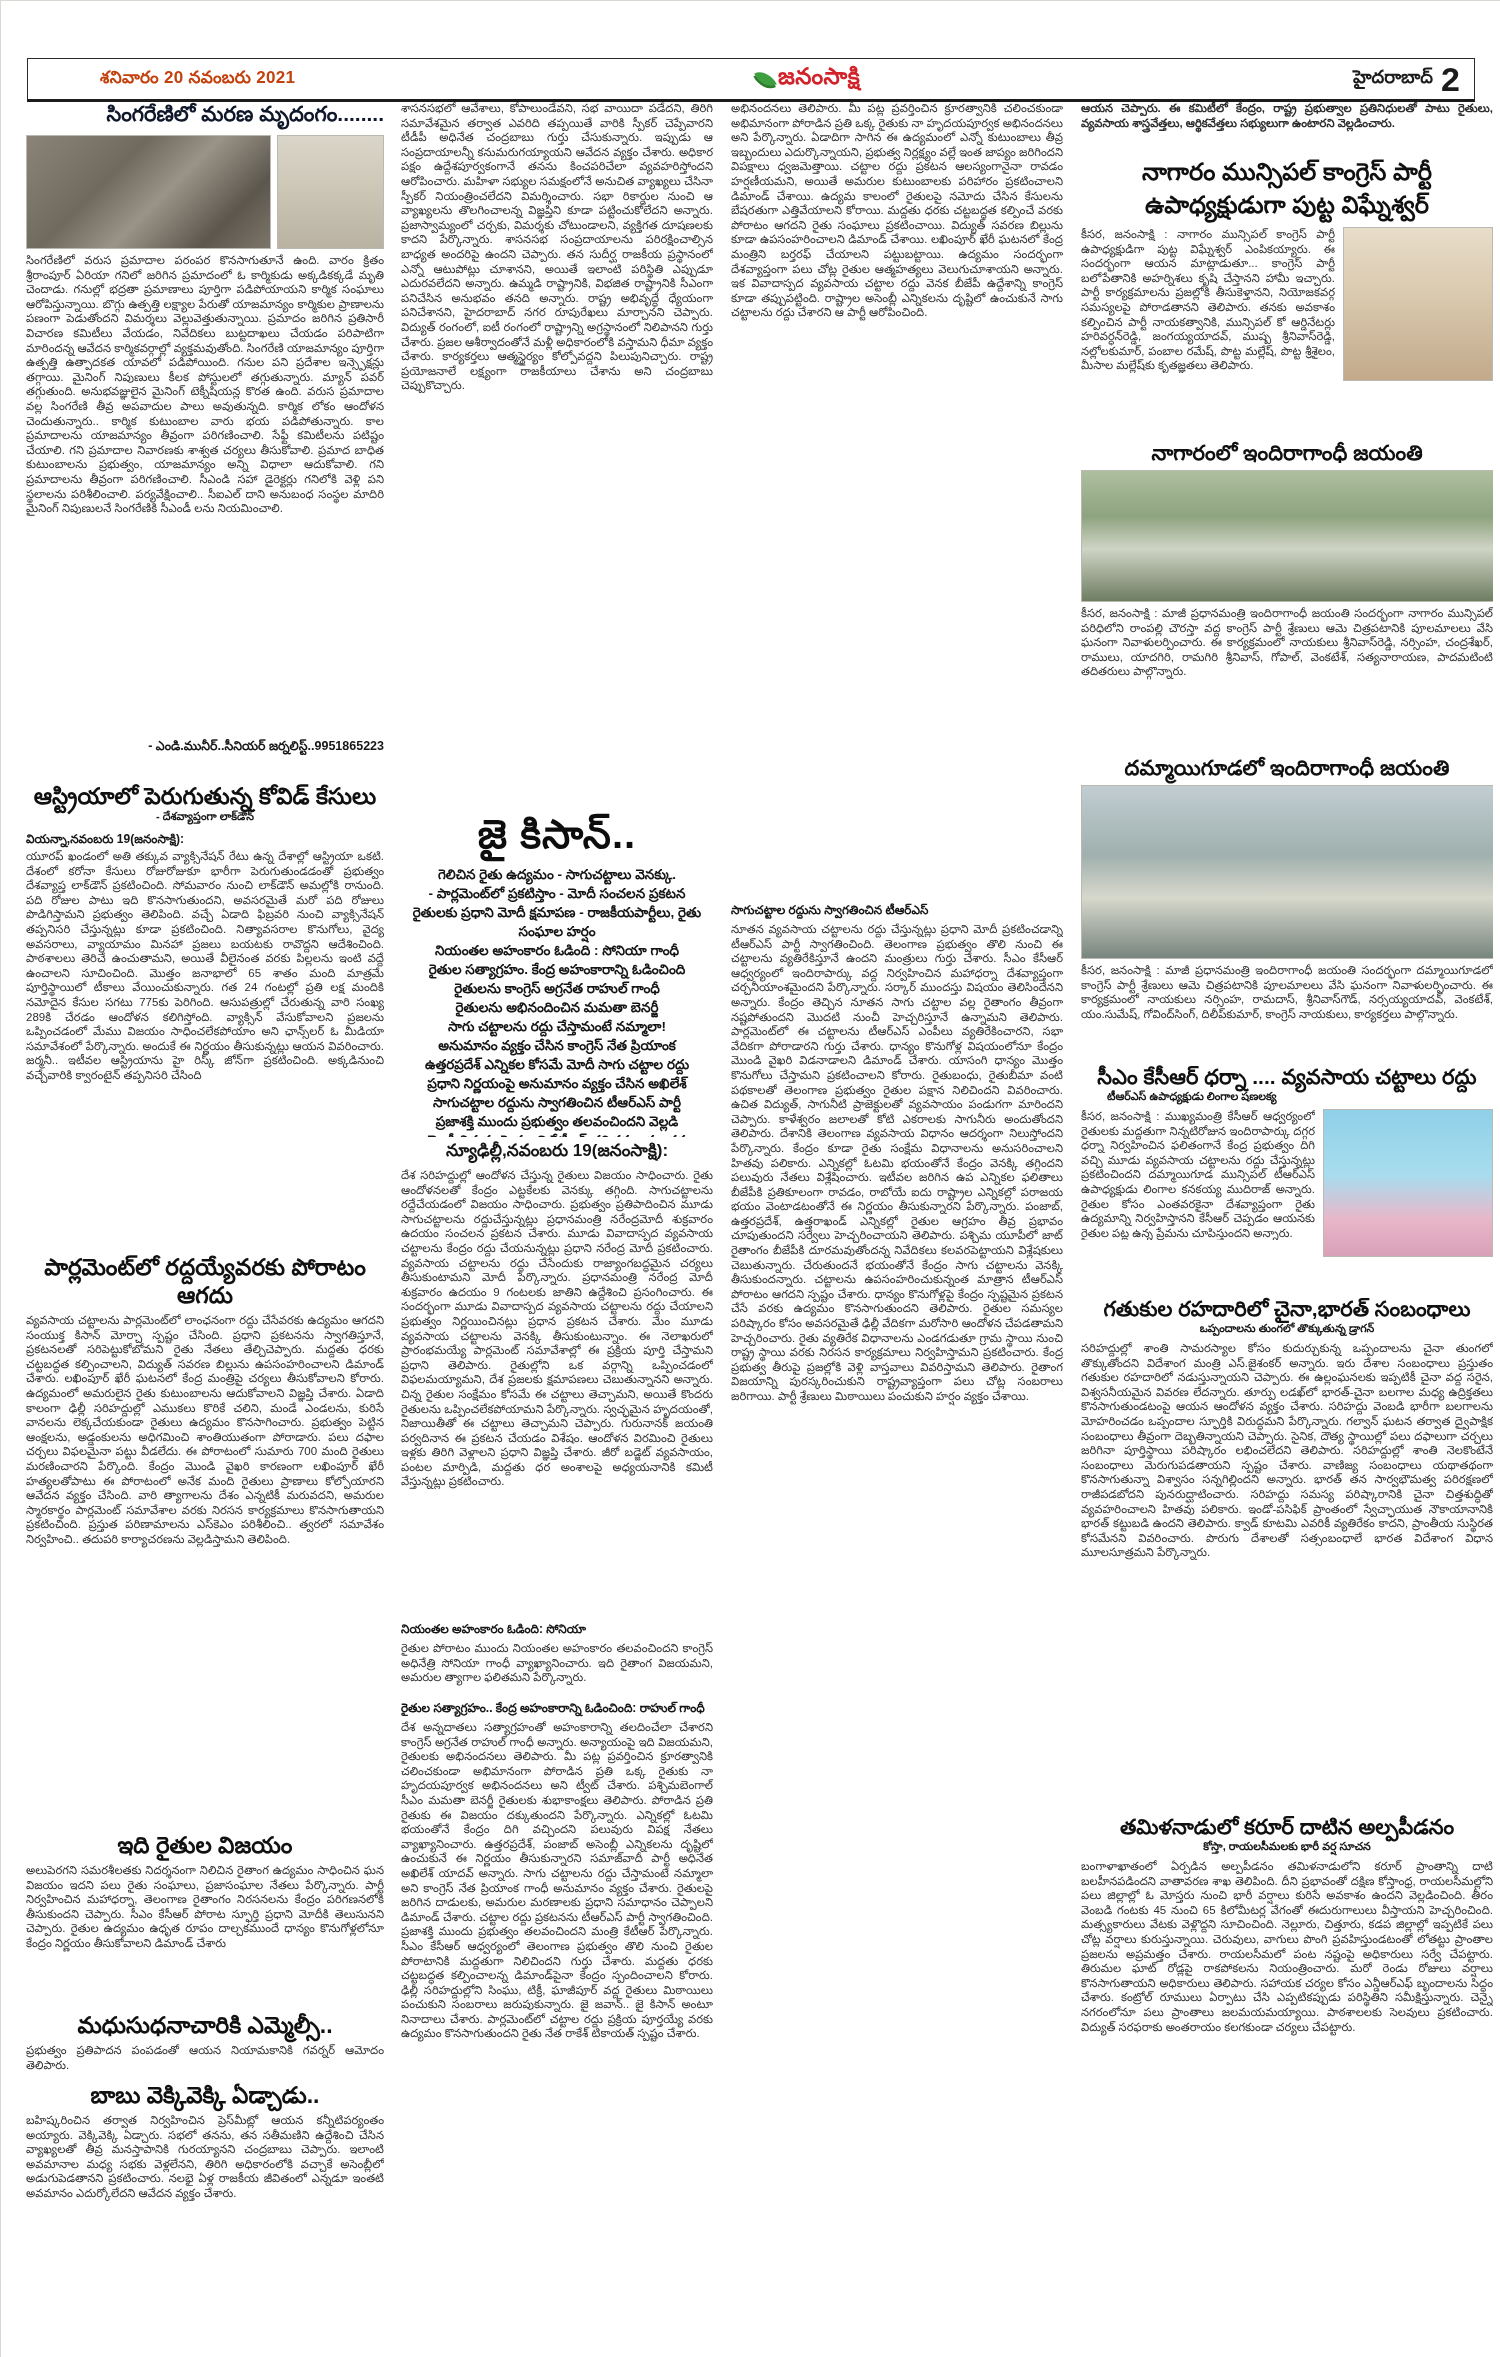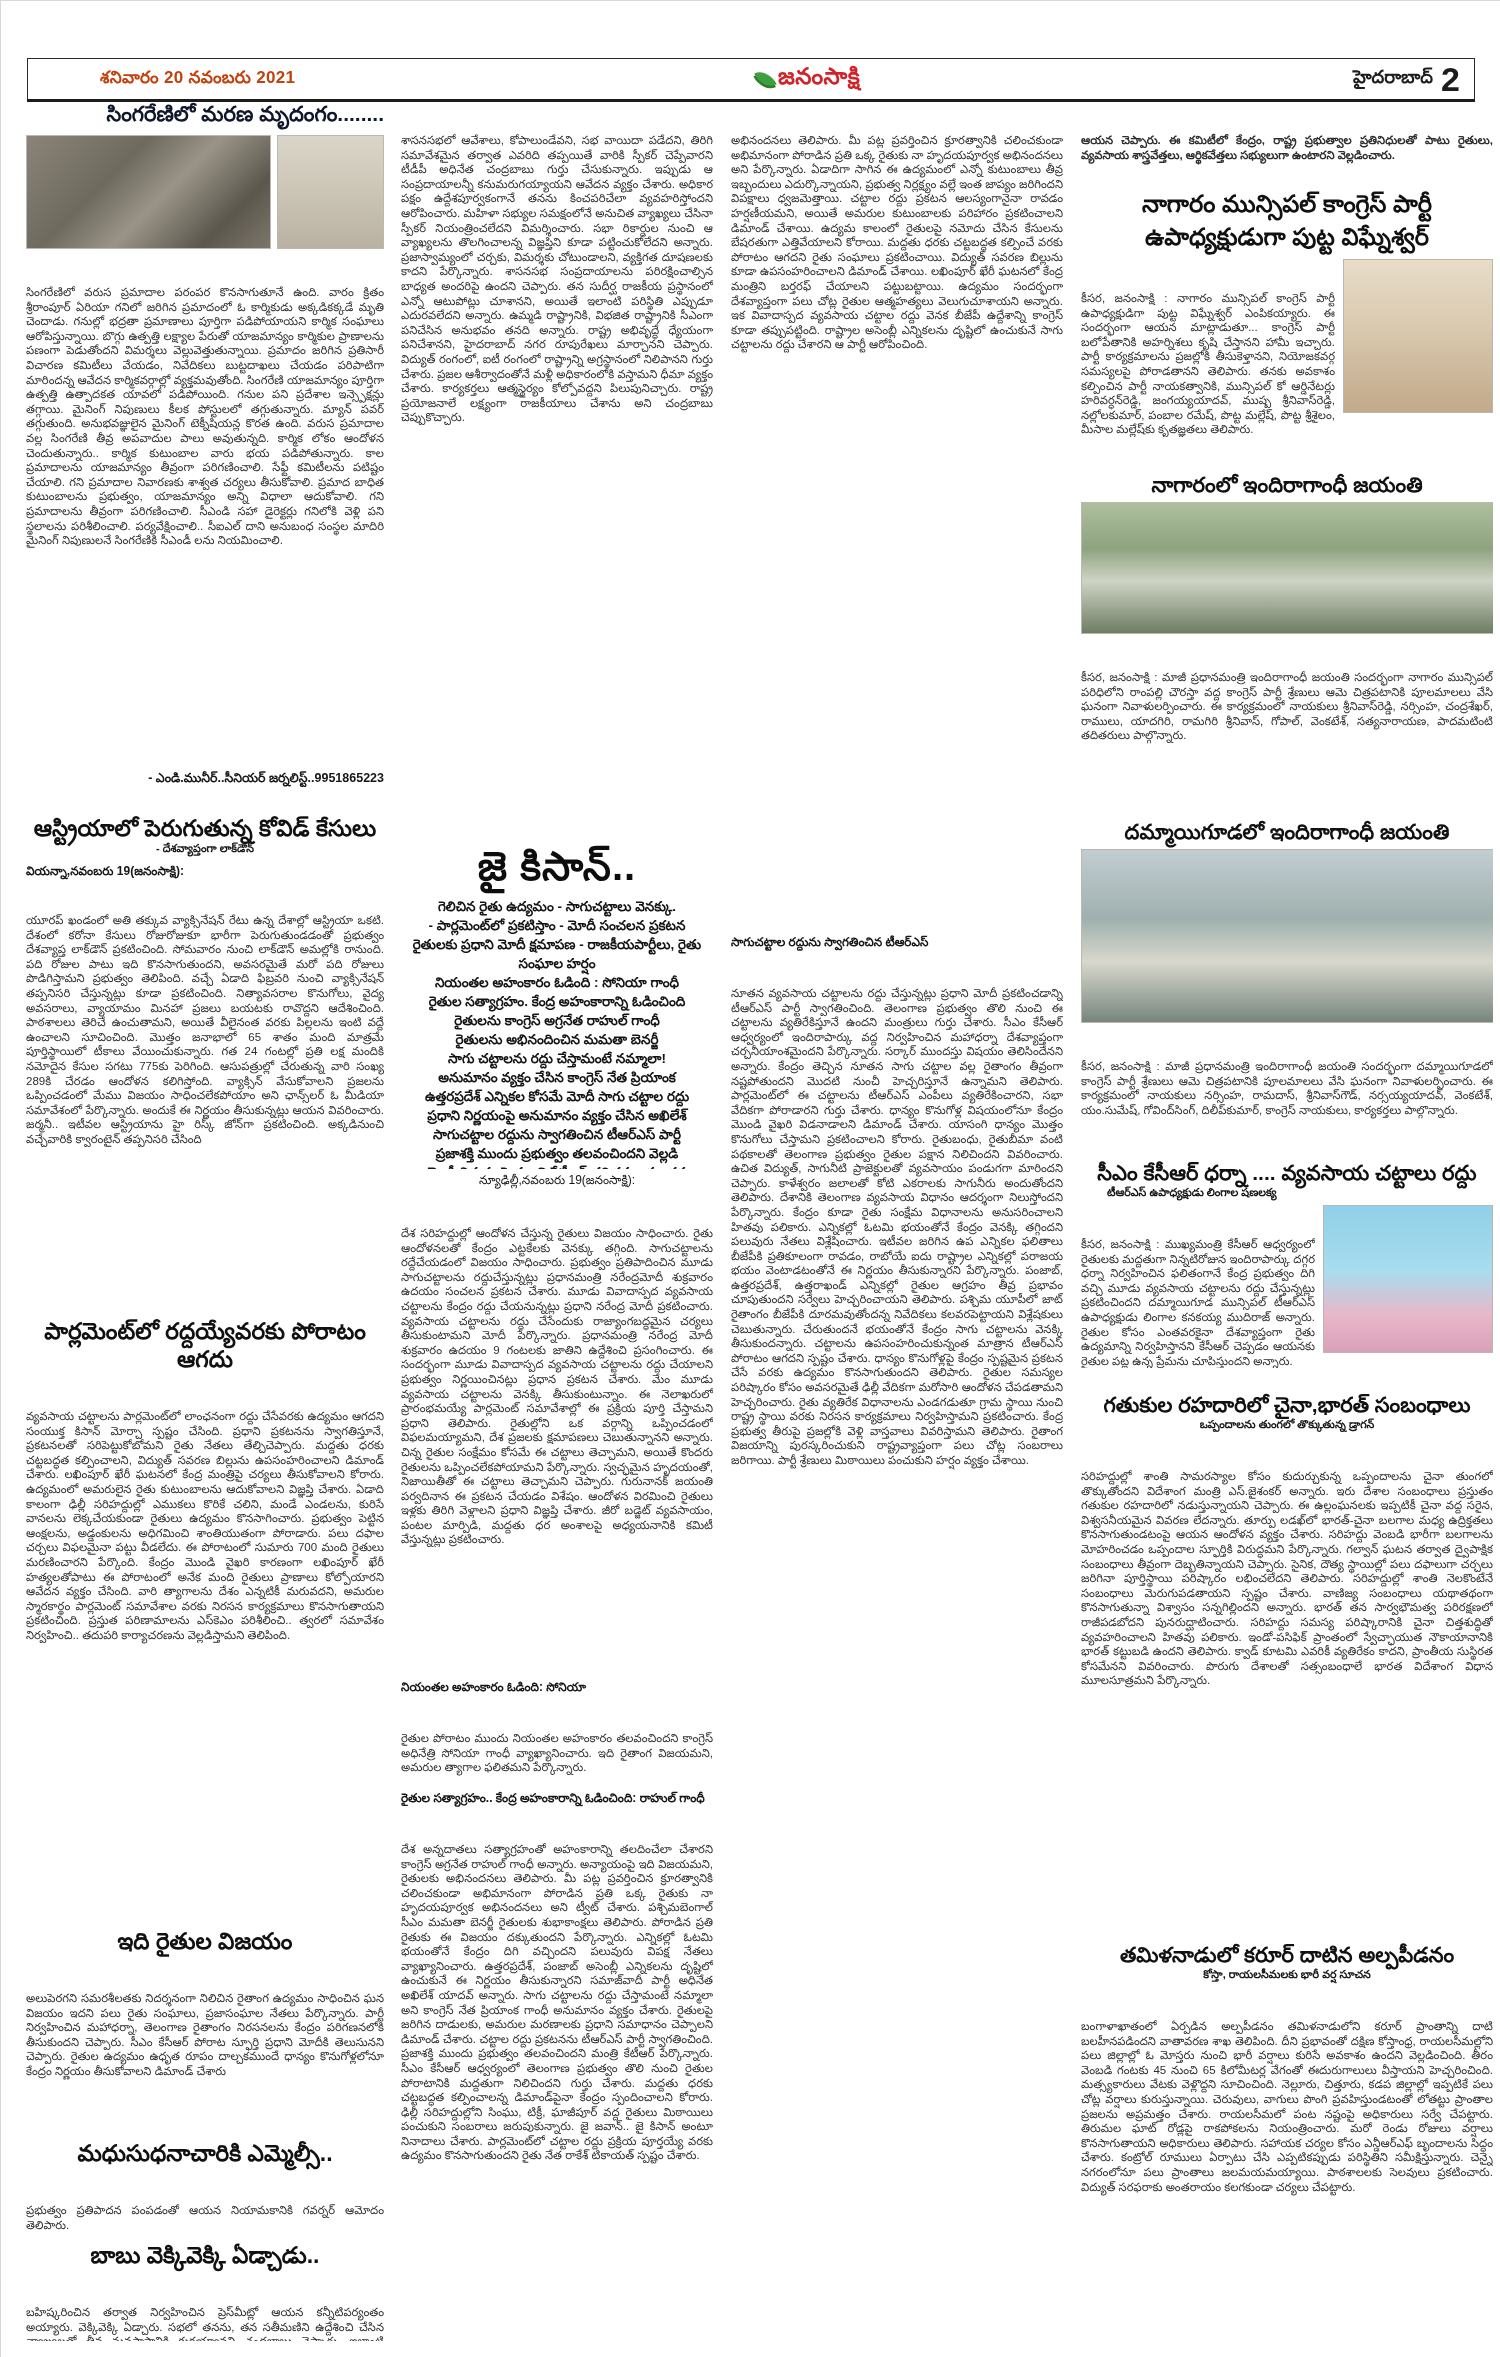--- a/index.html
+++ b/index.html
@@ -16,28 +16,28 @@
   .brandtext{font-size:23px;font-weight:bold;color:#d2232a;letter-spacing:.5px;}
   .cityPage{position:absolute;right:14px;top:0;height:40px;display:flex;align-items:center;gap:8px;}
   .city{font-size:18px;font-weight:bold;color:#1c1c1c;}
   .pageno{font-size:34px;font-weight:bold;color:#1c1c1c;line-height:34px;}
   
   .col{position:absolute;top:100px;height:2240px;overflow:hidden;}
   .c1{left:25px;width:358px;}
   .c2{left:400px;width:312px;}
   .c3{left:730px;width:332px;}
   .c4{left:1080px;width:412px;}
-  .body{font-size:11.5px;line-height:14.6px;text-align:justify;overflow:hidden;color:#2e2e2e;margin-top:32px;}
+  .body{font-size:11.5px;line-height:14.6px;text-align:justify;overflow:hidden;color:#2e2e2e;}
   .h1c{font-size:21px;line-height:26px;font-weight:bold;text-align:right;color:#0f172a;}
   .h1b{font-size:23px;line-height:28px;font-weight:bold;text-align:center;color:#111;}
   .h1r{font-size:24px;line-height:33px;font-weight:bold;text-align:center;color:#111;}
   .h1r2{font-size:21px;line-height:27px;font-weight:bold;text-align:center;color:#111;}
   .sub{font-size:11px;font-weight:bold;text-align:center;color:#161616;}
   .subL{font-size:12px;font-weight:bold;color:#161616;}
-  .dateline{font-size:12px;font-weight:normal;text-align:center;color:#161616;}
+  .dateline{font-size:17px;font-weight:bold;text-align:center;color:#161616;}
   .byline{font-size:12.5px;font-weight:bold;text-align:right;color:#161616;}
   .deck{font-size:13.5px;line-height:19px;font-weight:bold;text-align:center;white-space:pre-line;color:#141414;}
   .mega{font-size:40px;line-height:46px;font-weight:bold;text-align:center;color:#0d0d0d;letter-spacing:1px;margin-top:10px;}
   .photo{overflow:hidden;border:1px solid #b9b9b2;}
   .ph-mine{background:linear-gradient(135deg,#8a8578 0%,#6f6a5e 35%,#9a9488 55%,#5c574d 80%,#7c766a 100%);}
   .ph-port1{background:linear-gradient(180deg,#d9d5c8 0%,#cfc9ba 40%,#b9b2a2 100%);}
   .ph-port2{background:linear-gradient(180deg,#8fd0e8 0%,#a9dcee 45%,#e8b7c9 75%,#d9a0b8 100%);}
   .ph-grp1{background:linear-gradient(180deg,#aebf9f 0%,#8ea37f 35%,#cfd4c5 60%,#6e7d62 100%);}
   .ph-grp2{background:linear-gradient(180deg,#c2cdd2 0%,#9fb0ae 40%,#d8d8cc 65%,#77857e 100%);}
   .ph-port3{background:linear-gradient(180deg,#e8ddc9 0%,#d9c9ae 45%,#c2a98a 100%);}

